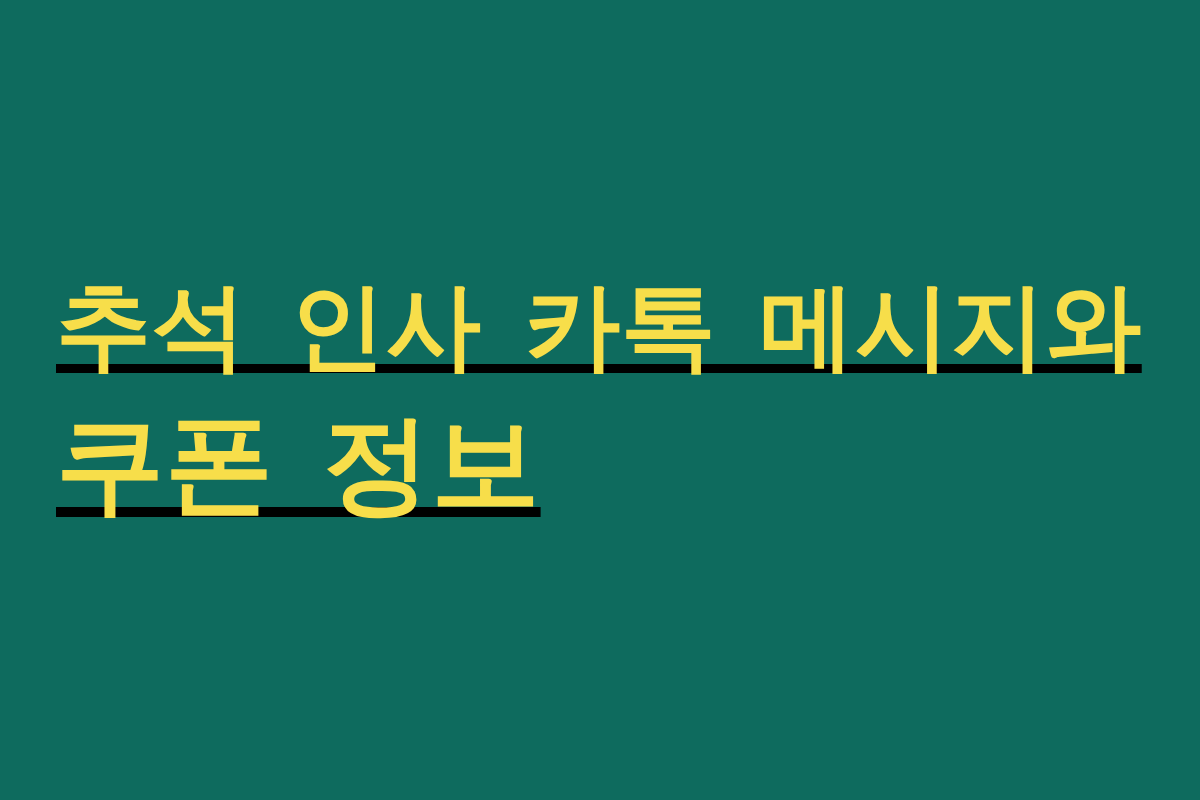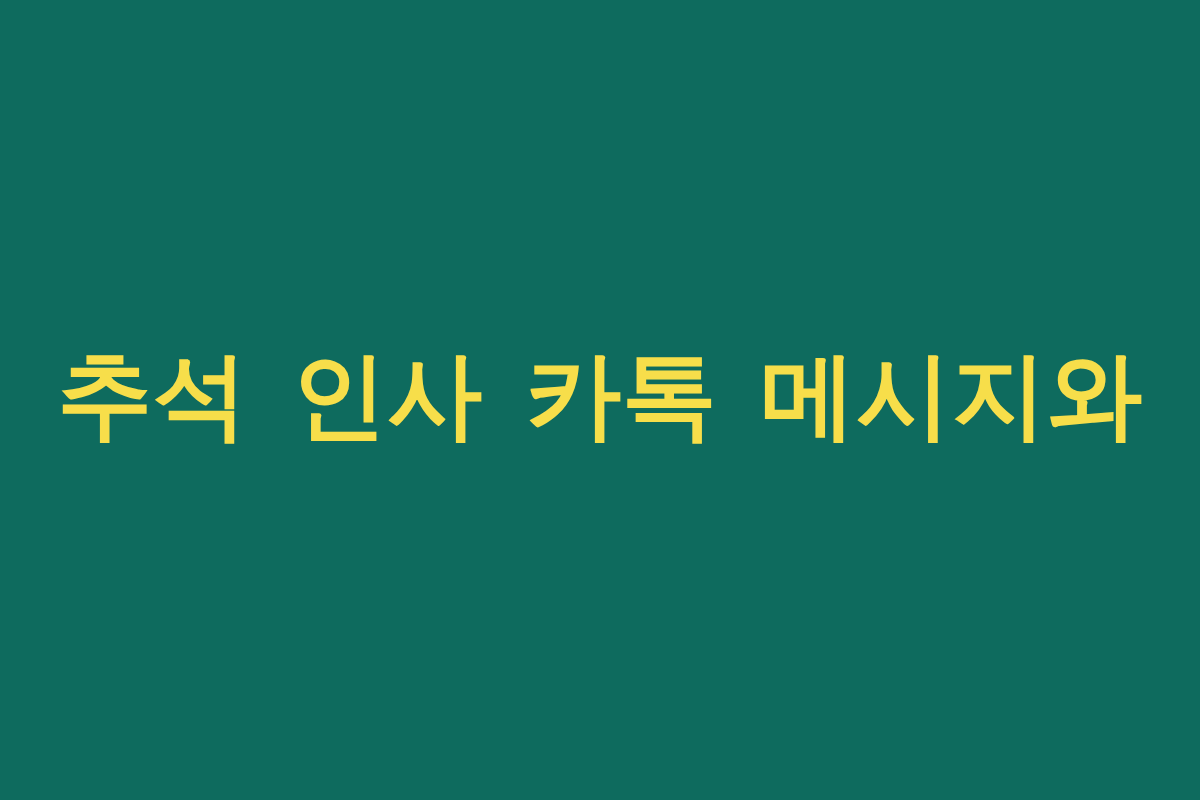--- a/index.html
+++ b/index.html
@@ -50,21 +50,22 @@
 
   .title-line.line-3 {
     letter-spacing: 1px;
   }
 </style>
 </head>
 <body>
 
 <div id="thumbnail-card" style="background: rgb(14, 107, 94);">
 
-  <div id="title-block" style="text-align: center;">
+  <div id="title-block" style="text-align: left; text-decoration: underline;">
 
     <span class="title-line line-1" style="color: rgb(247, 222, 74); font-size: 95px;">추석 인사 카톡 메시지와</span>
 
 
+    <span class="title-line line-3" style="color: rgb(247, 222, 74);">쿠폰 정보</span>
 
   </div>
 
 </div>
 
 </body></html>

